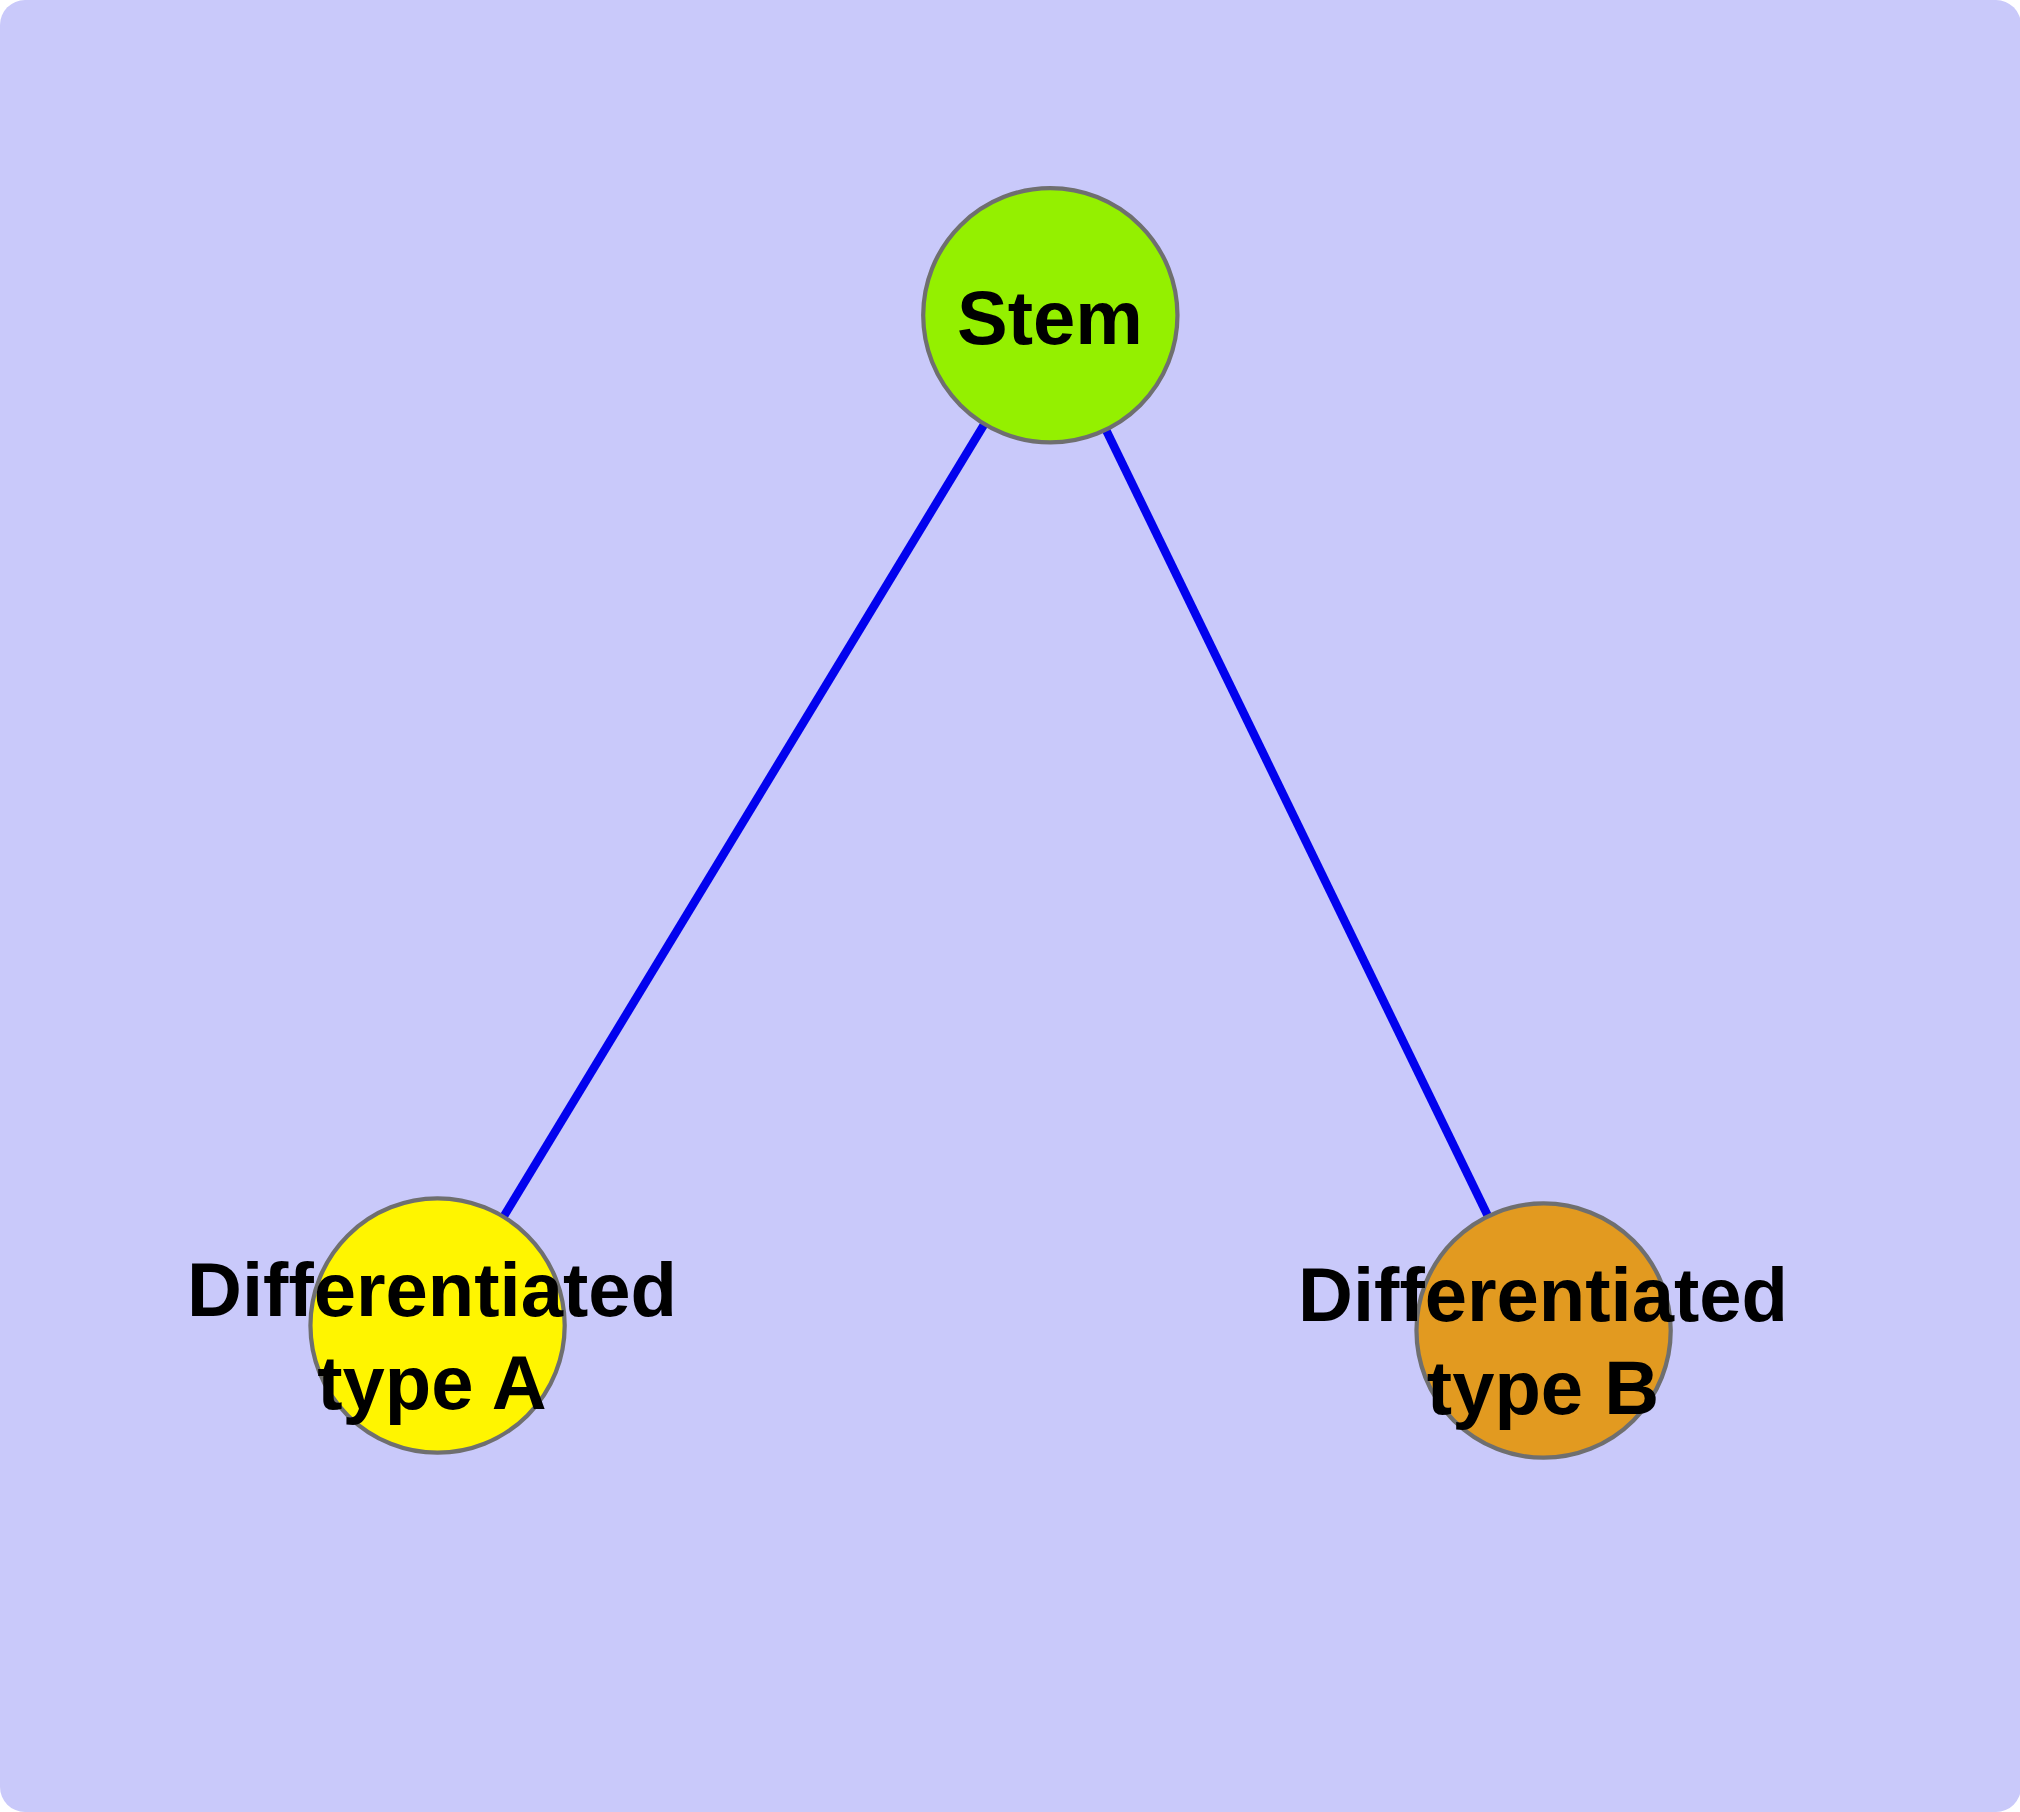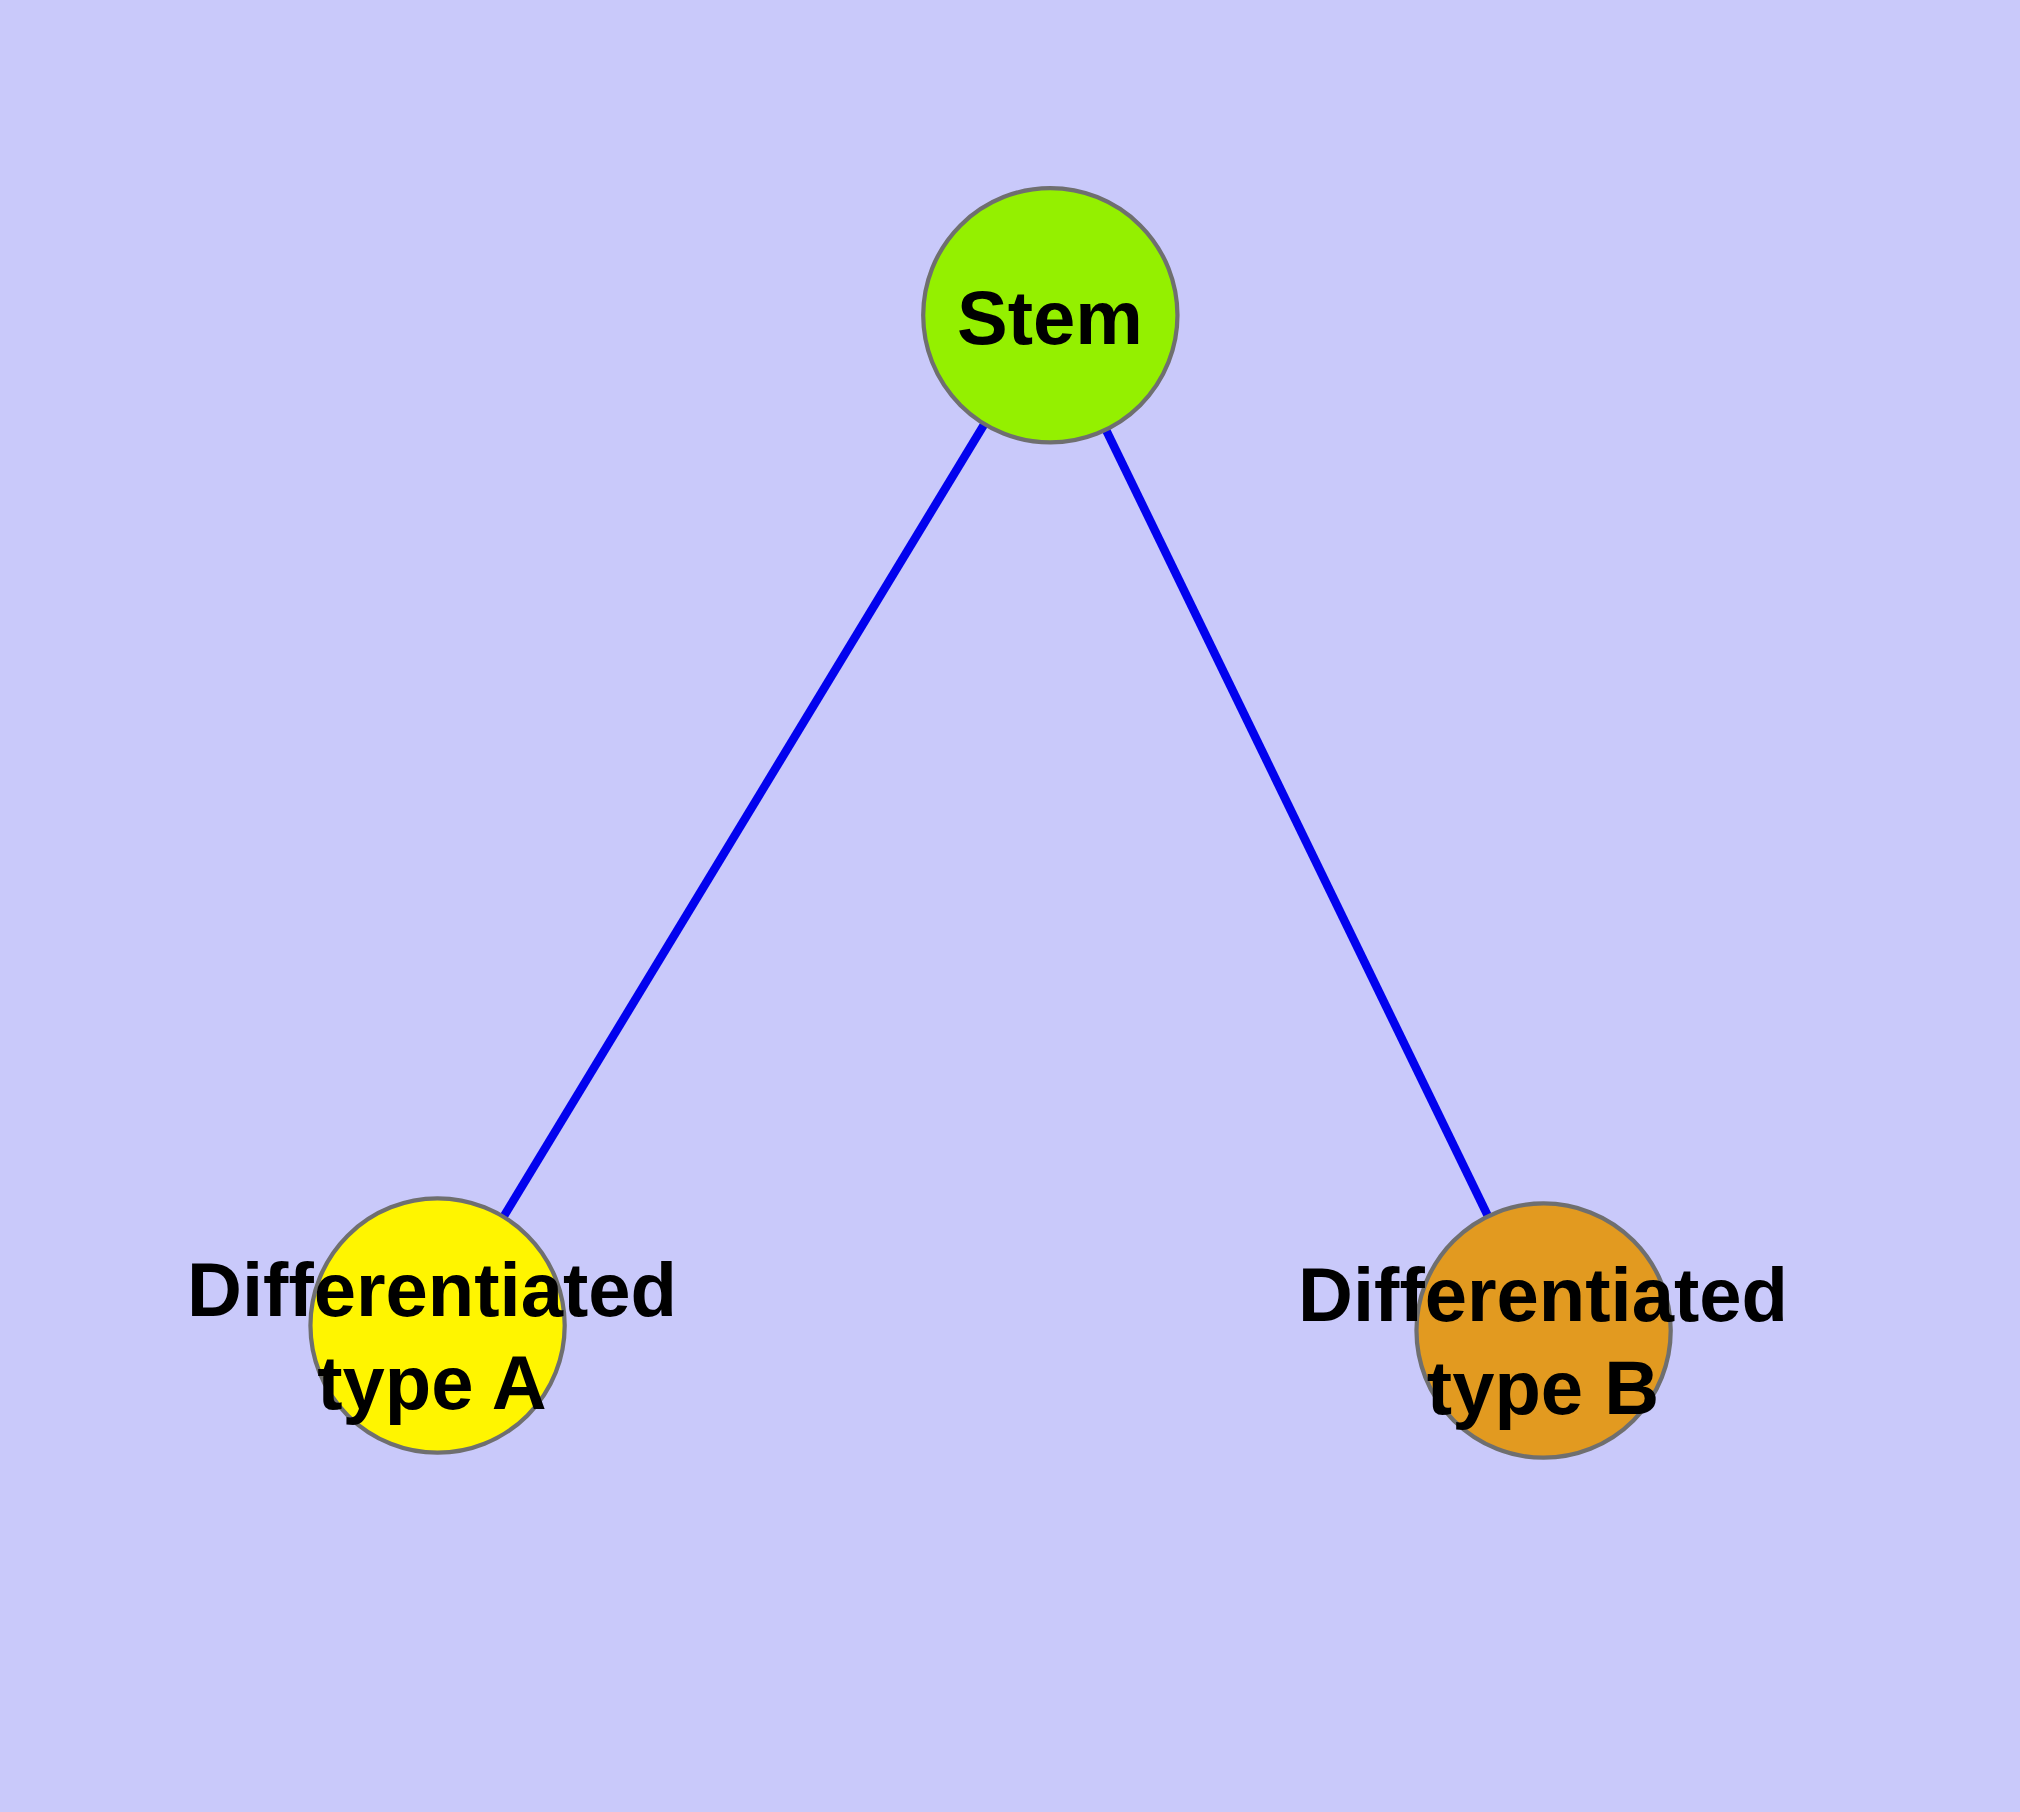--- a/index.html
+++ b/index.html
@@ -36,21 +36,21 @@
     font-weight: bold;
     text-align: center;
     white-space: pre-line;
     pointer-events: none;
     letter-spacing: 0px;
   }
 </style>
 </head>
 <body>
 
-<div class="graph-canvas" style="background-color: rgb(201, 201, 250);">
+<div class="graph-canvas" style="background-color: rgb(201, 201, 250); border-radius: 25px;">
 
   <svg class="graph-svg" viewBox="0 0 2384 2138">
 
     <line class="edge-line" x1="1239" y1="372" x2="516" y2="1564" style="stroke: rgb(2, 2, 238);"></line>
     <line class="edge-line" x1="1239" y1="372" x2="1821" y2="1570" style="stroke: rgb(2, 2, 238);"></line>
 
     <circle class="node-circle" cx="1239" cy="372" r="150" style="fill: rgb(148, 240, 0); stroke: rgb(111, 111, 111);"></circle>
     <circle class="node-circle" cx="516" cy="1564" r="150" style="fill: rgb(255, 245, 0); stroke: rgb(111, 111, 111);"></circle>
     <circle class="node-circle" cx="1821" cy="1570" r="150" style="fill: rgb(226, 154, 32); stroke: rgb(111, 111, 111);"></circle>
   </svg>

